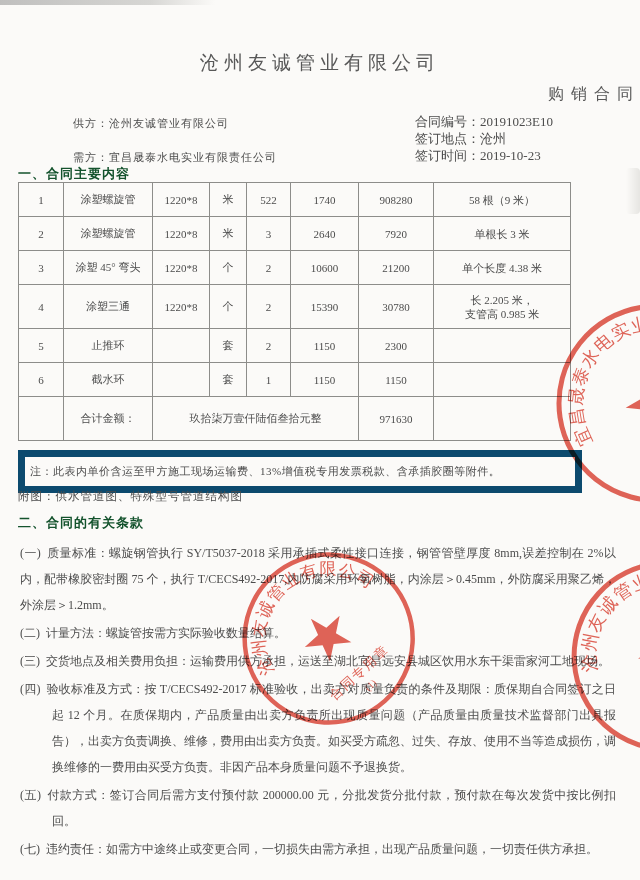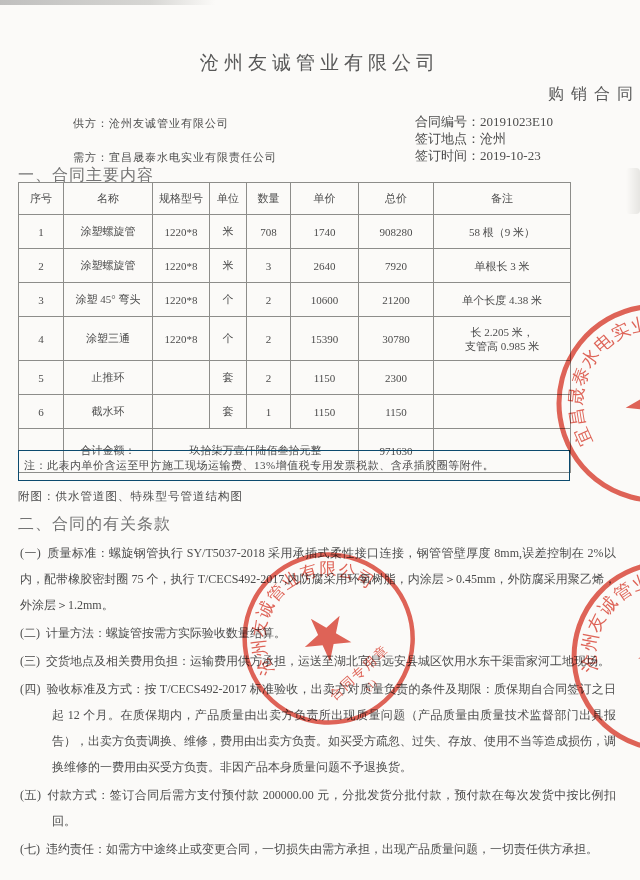--- a/index.html
+++ b/index.html
@@ -15,33 +15,33 @@
     background:linear-gradient(270deg,#d8d7d3,rgba(216,215,211,0));opacity:.6;border-radius:4px;}
   .company-title{position:absolute;left:0;top:50px;width:640px;text-align:center;
     font-size:19px;letter-spacing:5px;color:#585858;}
   .doc-title{position:absolute;left:0;top:84px;width:640px;text-align:right;
     font-size:16px;letter-spacing:7px;color:#585858;}
   .party-line{position:absolute;left:29px;font-size:11px;letter-spacing:1px;margin-left:44px;}
   .supplier-line{top:116px;}
   .buyer-line{top:150px;}
   .meta-block{position:absolute;left:415px;top:113px;font-size:13px;line-height:17px;}
   .meta-row{white-space:nowrap;}
-  .sec-heading{position:absolute;left:18px;font-size:16px;font-weight:normal;color:#737373;letter-spacing:1px;}
+  .sec-heading{position:absolute;left:18px;font-size:13px;font-weight:bold;color:#14532d;letter-spacing:1px;}
   .sec1-heading{top:165px;}
   .sec2-heading{top:514px;}
   table.main{position:absolute;left:18px;top:182px;width:552px;border-collapse:collapse;table-layout:fixed;}
   table.main td,table.main th{border:1px solid #8d8d8a;font-weight:normal;
     font-size:11px;text-align:center;vertical-align:middle;padding:0 2px;color:#4c4c4c;
     overflow:hidden;white-space:nowrap;}
   table.main .rk{white-space:normal;line-height:14px;}
   col.c-no{width:45px;} col.c-name{width:89px;} col.c-spec{width:57px;} col.c-unit{width:37px;}
   col.c-qty{width:44px;} col.c-price{width:68px;} col.c-total{width:75px;} col.c-rk{width:137px;}
   tr.hrow{height:32px;} tr.r{height:34px;} tr.r-tall{height:44px;} tr.trow{height:44px;}
   .note-box{position:absolute;left:18px;top:450px;width:540px;height:29px;
-    border:1px solid #0c4a6e;font-size:11px;display:flex;align-items:center;
+    border:7px solid #0c4a6e;font-size:11px;display:flex;align-items:center;
     padding:0 5px;letter-spacing:.5px;white-space:nowrap;}
   .attachment-line{position:absolute;left:18px;top:489px;font-size:11.5px;letter-spacing:1px;}
   .terms{position:absolute;left:18px;top:538px;width:600px;font-size:12px;line-height:26px;
     text-align:justify;color:#4c4c4c;}
   .terms p{margin:2px;padding-left:32px;text-indent:-32px;}
   .terms p.flat{padding-left:0;text-indent:0;}
   .terms .tno{margin-right:6px;}
   
   .seal{position:absolute;mix-blend-mode:multiply;opacity:.85;}
   .seal svg text{font-family:"Liberation Serif","DejaVu Serif",serif;fill:#dd4a3c;}
@@ -78,36 +78,26 @@
       <col class="c-no">
       <col class="c-name">
       <col class="c-spec">
       <col class="c-unit">
       <col class="c-qty">
       <col class="c-price">
       <col class="c-total">
       <col class="c-rk">
     </colgroup>
   <tbody>
-      <tr class="hrow">
-    <th>序号</th>
-    <th>名称</th>
-    <th>规格型号</th>
-    <th>单位</th>
-    <th>数量</th>
-    <th>单价</th>
-    <th>总价</th>
-    <th>备注</th>
-  </tr>
   <tr class="r">
     <td>1</td>
     <td>涂塑螺旋管</td>
     <td>1220*8</td>
     <td>米</td>
-    <td>708</td>
+    <td>522</td>
     <td>1740</td>
     <td>908280</td>
     <td class="rk">58 根（9 米）</td>
   </tr>
   <tr class="r">
     <td>2</td>
     <td>涂塑螺旋管</td>
     <td>1220*8</td>
     <td>米</td>
     <td>3</td>

